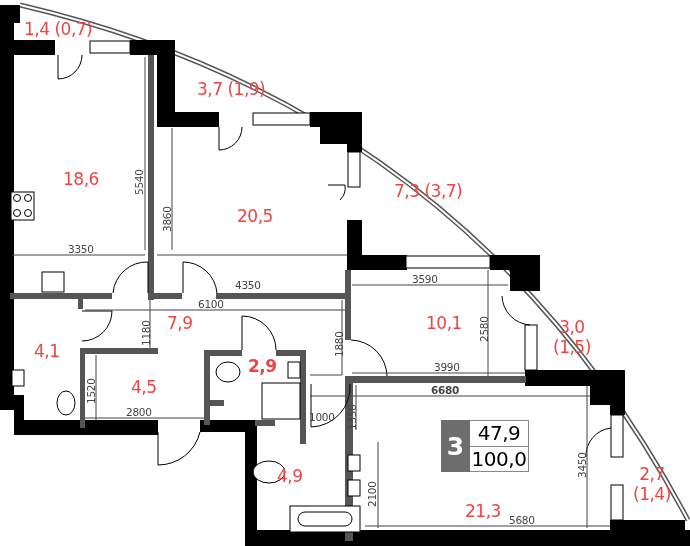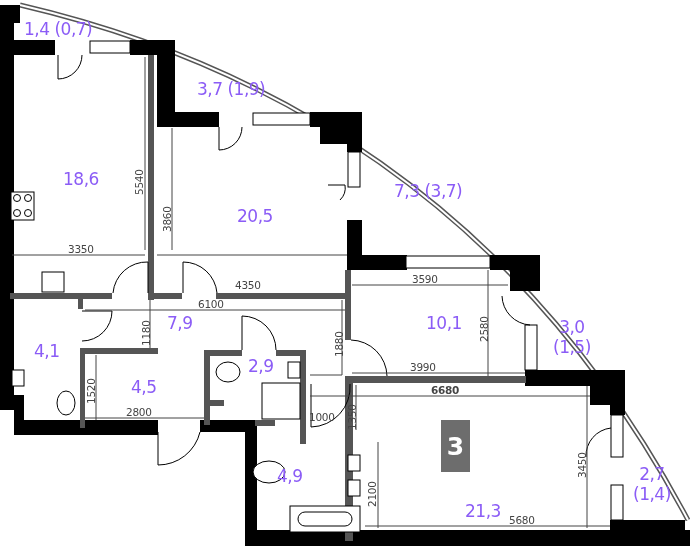--- a/index.html
+++ b/index.html
@@ -1,18 +1,18 @@
 <!DOCTYPE html>
 <html><head>
 <meta charset="utf-8">
 <style>
   html, body { margin: 0; padding: 0; background: #ffffff; }
   body { width: 690px; height: 546px; overflow: hidden; position: relative; font-family: "DejaVu Sans", sans-serif; }
   #plan { position: absolute; left: 0; top: 0; width: 690px; height: 546px; }
-  .room-label { position: absolute; font-family: "DejaVu Sans", sans-serif; color: #8b5cf6; font-size: 17px; text-align: center; white-space: nowrap; line-height: 1.15; letter-spacing: -0.5px; }
+  .room-label { position: absolute; font-family: "DejaVu Sans", sans-serif; color: #ef4444; font-size: 17px; text-align: center; white-space: nowrap; line-height: 1.15; letter-spacing: -0.5px; }
   .dim { position: absolute; font-family: "DejaVu Sans", sans-serif; color: #444; font-size: 10.5px; white-space: nowrap; letter-spacing: -0.3px; }
   .dim.v { transform: rotate(-90deg); transform-origin: left top; }
   .badge { position: absolute; left: 441px; top: 420px; display: flex; height: 52px; }
   .badge-num { width: 29px; background: #6d6d6d; color: #fff; font-size: 25px; font-weight: bold; display: flex; align-items: center; justify-content: center; }
   .badge-vals { display: flex; flex-direction: column; border: 1px solid #888; border-left: none; }
   .badge-vals span { height: 25px; width: 58px; display: flex; align-items: center; justify-content: center; font-size: 20px; color: #000; letter-spacing: -0.5px; }
   .badge-vals span:first-child { border-bottom: 1px solid #888; }
 </style>
 </head>
 <body>
@@ -136,21 +136,21 @@
 </svg>
 
 <div class="room-label" style="left:24px;top:20px;">1,4 (0,7)</div>
 <div class="room-label" style="left:197px;top:80px;">3,7 (1,9)</div>
 <div class="room-label" style="left:63px;top:170px;">18,6</div>
 <div class="room-label" style="left:237px;top:207px;">20,5</div>
 <div class="room-label" style="left:394px;top:182px;">7,3 (3,7)</div>
 <div class="room-label" style="left:167px;top:314px;">7,9</div>
 <div class="room-label" style="left:34px;top:342px;">4,1</div>
 <div class="room-label" style="left:131px;top:378px;">4,5</div>
-<div class="room-label" style="left:248px;top:357px;">2,9</div>
+<div class="room-label" style="left:248px;top:357px;font-weight:bold;">2,9</div>
 <div class="room-label" style="left:426px;top:314px;">10,1</div>
 <div class="room-label" style="left:553px;top:318px;">
   <div>3,0</div>
   <div>(1,5)</div>
 </div>
 <div class="room-label" style="left:277px;top:467px;">4,9</div>
 <div class="room-label" style="left:465px;top:482px;margin-top:20px;">21,3</div>
 <div class="room-label" style="left:633px;top:465px;">
   <div>2,7</div>
   <div>(1,4)</div>
@@ -161,22 +161,26 @@
 <div class="dim" style="left:68px;top:243px;">3350</div>
 <div class="dim" style="left:235px;top:243px;margin-top:36px;">4350</div>
 <div class="dim" style="left:198px;top:298px;">6100</div>
 <div class="dim v" style="left:140px;top:346px;">1180</div>
 <div class="dim v" style="left:85px;top:404px;">1520</div>
 <div class="dim" style="left:126px;top:406px;">2800</div>
 <div class="dim" style="left:309px;top:363px;margin-top:48px;">1000</div>
 <div class="dim v" style="left:333px;top:357px;">1880</div>
 <div class="dim" style="left:412px;top:273px;">3590</div>
 <div class="dim v" style="left:478px;top:342px;">2580</div>
-<div class="dim" style="left:410px;top:361px;text-align:center;">3990</div>
+<div class="dim" style="left:434px;top:361px;text-align:center;">3990</div>
 <div class="dim" style="left:431px;top:384px;font-weight:bold;">6680</div>
 <div class="dim v" style="left:346px;top:430px;">1350</div>
 <div class="dim v" style="left:576px;top:478px;">3450</div>
 <div class="dim v" style="left:366px;top:507px;">2100</div>
 <div class="dim" style="left:470px;top:514px;margin-left:39px;">5680</div>
 
 <div class="badge">
   <div class="badge-num">3</div>
+  <div class="badge-vals">
+    <span>47,9</span>
+    <span>100,0</span>
+  </div>
 </div>
 
 </body></html>

